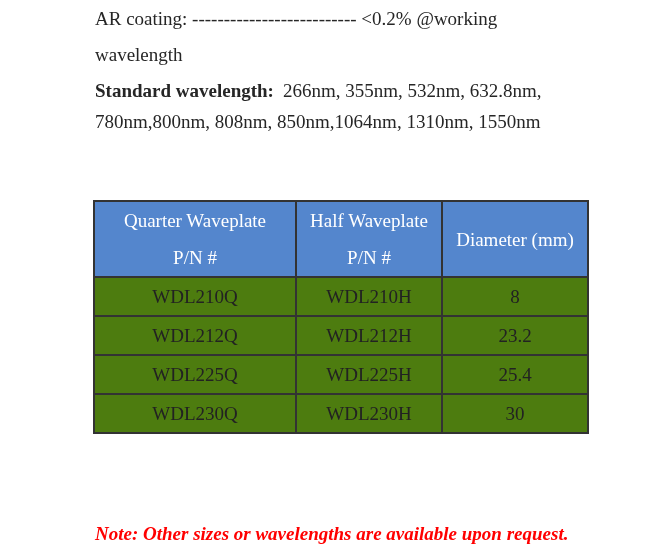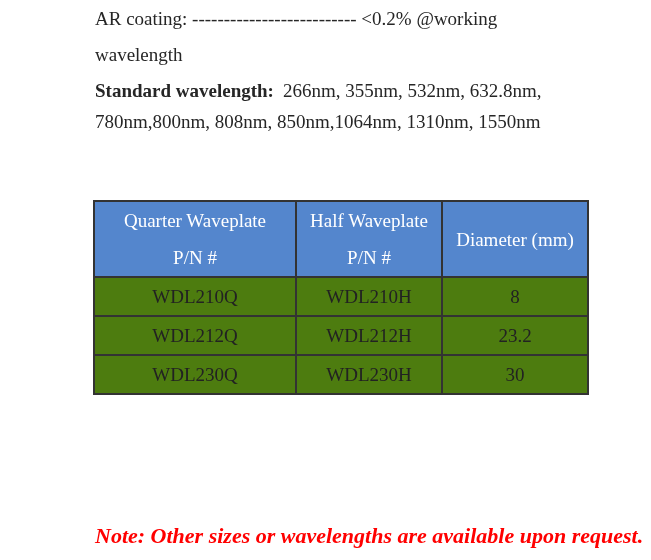--- a/index.html
+++ b/index.html
@@ -61,21 +61,21 @@
   table.waveplate tbody td {
     background: #4d7c0f;
     height: 37px;
     vertical-align: middle;
     color: #222222;
   }
   .note {
     position: absolute;
     left: 95px;
     top: 523px;
-    font-size: 22px;
+    font-size: 19px;
     font-weight: bold;
     font-style: italic;
     color: #ff0000;
     white-space: nowrap;
   }
 </style>
 </head>
 <body>
 
 <div class="page">
@@ -122,20 +122,25 @@
         <td>WDL210Q</td>
         <td>WDL210H</td>
         <td>8</td>
       </tr>
       <tr>
         <td>WDL212Q</td>
         <td>WDL212H</td>
         <td>23.2</td>
       </tr>
       <tr>
+        <td>WDL225Q</td>
+        <td>WDL225H</td>
+        <td>25.4</td>
+      </tr>
+      <tr>
         <td>WDL230Q</td>
         <td>WDL230H</td>
         <td>30</td>
       </tr>
     </tbody>
   </table>
 
   <div class="note">Note: Other sizes or wavelengths are available upon request.</div>
 
 </div>

